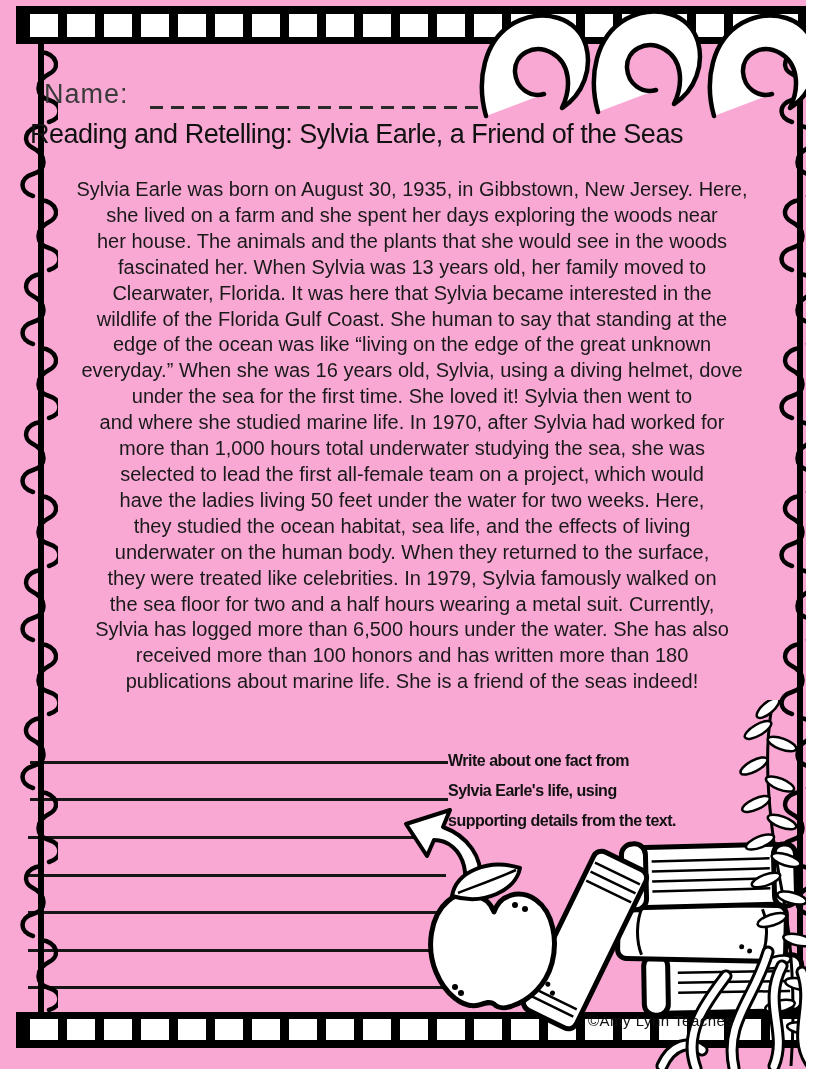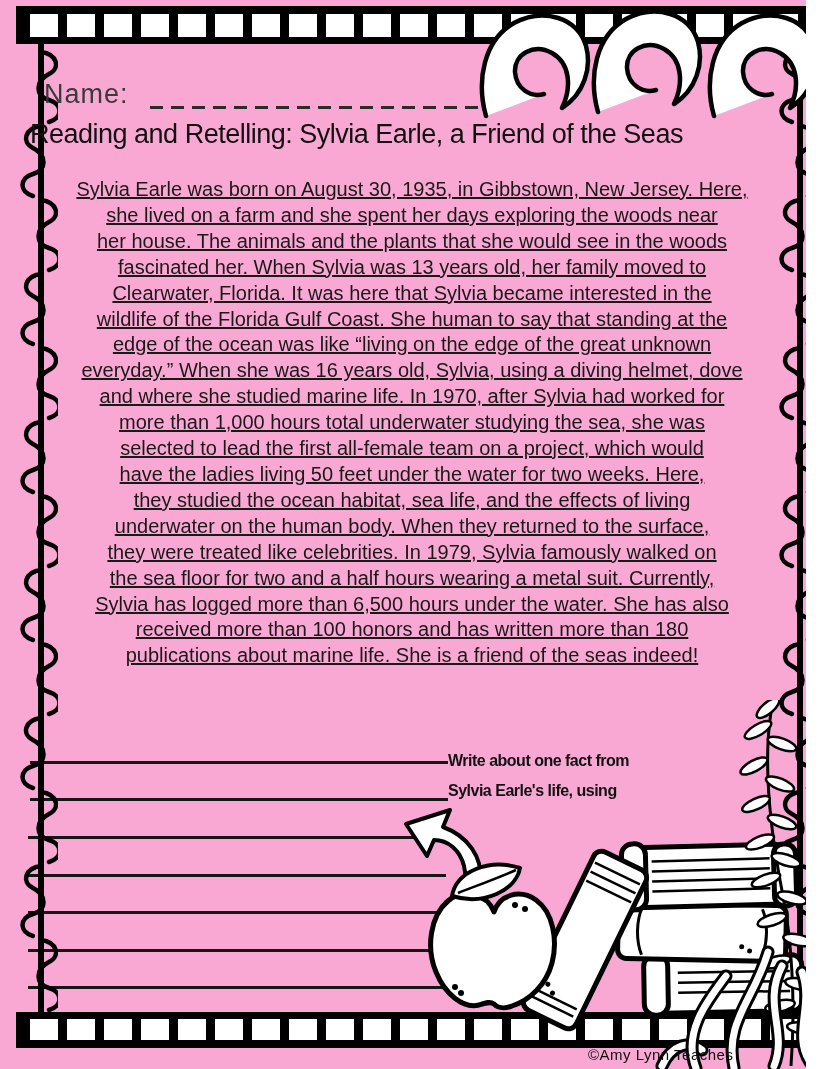--- a/index.html
+++ b/index.html
@@ -19,31 +19,31 @@
   #loops-left{left:10px;} #loops-right{left:772px;}
   
   #name-label{left:44px;top:79px;font-size:27px;color:#3a3a3a;letter-spacing:1px;z-index:4;}
   #name-line{left:150px;top:106px;width:330px;height:3px;z-index:4;
              background:repeating-linear-gradient(90deg,#2b2b2b 0 13px,transparent 13px 21px);}
   
   #title{left:30px;top:119px;width:763px;font-size:27px;color:#111;
          letter-spacing:-0.5px;z-index:4;}
   
   #passage{left:42px;top:177px;width:740px;z-index:4;}
-  .pline{text-align:center;font-size:20px;line-height:25.9px;color:#191919;white-space:nowrap;text-decoration:underline;}
+  .pline{text-align:center;font-size:20px;line-height:25.9px;color:#191919;white-space:nowrap;}
   
   #prompt{left:448px;top:746px;width:278px;text-align:left;z-index:4;}
   .promptline{font-size:16px;font-weight:700;letter-spacing:-0.5px;line-height:30px;
               color:#111;white-space:nowrap;}
   
   .wline{position:absolute;height:3px;background:#161616;z-index:1;}
   
   #waves{left:478px;top:6px;width:346px;height:118px;z-index:6;}
   #deco{left:390px;top:700px;width:433px;height:369px;z-index:6;}
-  #credit{left:588px;top:1046px;font-size:15px;color:#111;z-index:7;letter-spacing:0.5px;}
+  #credit{left:588px;top:1012px;font-size:15px;color:#111;z-index:7;letter-spacing:0.5px;}
 </style>
 </head>
 <body>
 
 <div id="page">
 
   <div id="band-top" class="band"></div>
   <div id="band-bottom" class="band"></div>
   <div id="vline-left" class="vline"></div>
   <div id="vline-right" class="vline"></div>
@@ -98,36 +98,38 @@
 
   <div id="passage" class="abs">
     <div class="pline">Sylvia Earle was born on August 30, 1935, in Gibbstown, New Jersey. Here,</div>
     <div class="pline">she lived on a farm and she spent her days exploring the woods near</div>
     <div class="pline">her house. The animals and the plants that she would see in the woods</div>
     <div class="pline">fascinated her. When Sylvia was 13 years old, her family moved to</div>
     <div class="pline">Clearwater, Florida. It was here that Sylvia became interested in the</div>
     <div class="pline">wildlife of the Florida Gulf Coast. She human to say that standing at the</div>
     <div class="pline">edge of the ocean was like “living on the edge of the great unknown</div>
     <div class="pline">everyday.” When she was 16 years old, Sylvia, using a diving helmet, dove</div>
+    <div class="pline">under the sea for the first time. She loved it! Sylvia then went to</div>
     <div class="pline">and where she studied marine life. In 1970, after Sylvia had worked for</div>
     <div class="pline">more than 1,000 hours total underwater studying the sea, she was</div>
     <div class="pline">selected to lead the first all-female team on a project, which would</div>
     <div class="pline">have the ladies living 50 feet under the water for two weeks. Here,</div>
     <div class="pline">they studied the ocean habitat, sea life, and the effects of living</div>
     <div class="pline">underwater on the human body. When they returned to the surface,</div>
     <div class="pline">they were treated like celebrities. In 1979, Sylvia famously walked on</div>
     <div class="pline">the sea floor for two and a half hours wearing a metal suit. Currently,</div>
     <div class="pline">Sylvia has logged more than 6,500 hours under the water. She has also</div>
     <div class="pline">received more than 100 honors and has written more than 180</div>
     <div class="pline">publications about marine life. She is a friend of the seas indeed!</div>
   </div>
 
   <div id="prompt" class="abs">
     <div class="promptline">Write about one fact from</div>
     <div class="promptline">Sylvia Earle's life, using</div>
+    <div class="promptline">supporting details from the text.</div>
   </div>
 
   <div class="wline" style="left:30px;top:761px;width:418px"></div>
   <div class="wline" style="left:30px;top:798px;width:418px"></div>
   <div class="wline" style="left:28px;top:836px;width:418px"></div>
   <div class="wline" style="left:28px;top:874px;width:418px"></div>
   <div class="wline" style="left:28px;top:911px;width:418px"></div>
   <div class="wline" style="left:28px;top:949px;width:418px"></div>
   <div class="wline" style="left:28px;top:986px;width:418px"></div>
 

